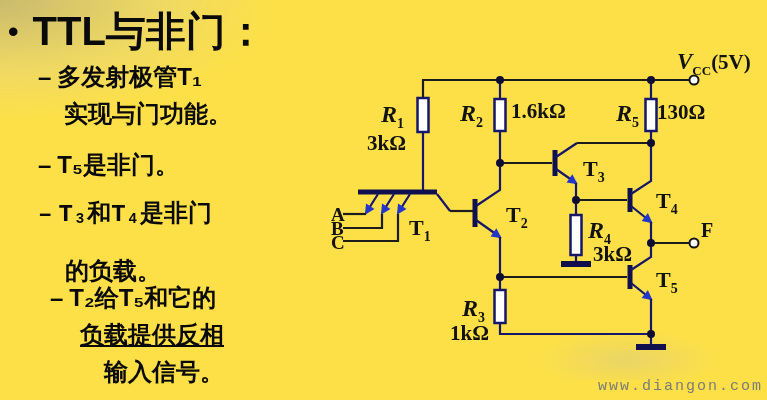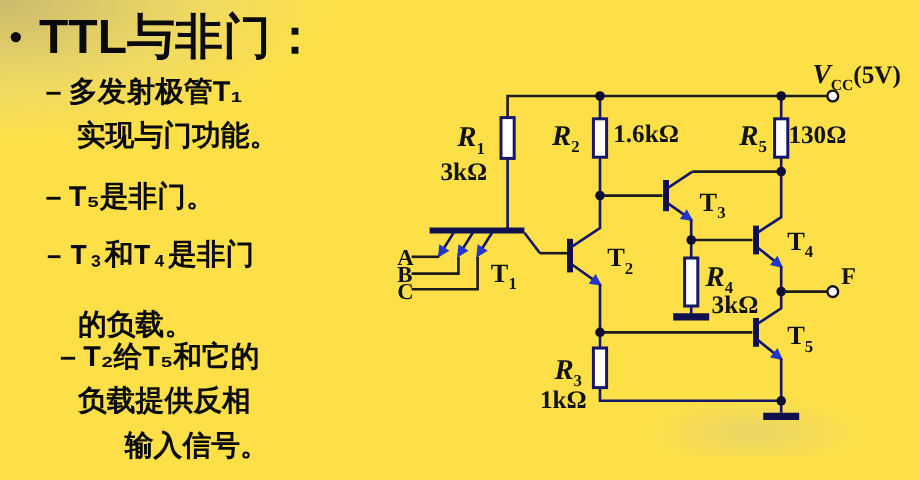--- a/index.html
+++ b/index.html
@@ -48,21 +48,21 @@
 
     <div class="t-line" style="left:38px;top:58px;"><span class="dash">–</span><span>多发射极管T₁</span></div>
     <div class="t-line" style="left:64px;top:95px;"><span>实现与门功能。</span></div>
 
     <div class="t-line" style="left:38px;top:146px;"><span class="dash">–</span><span>T₅是非门。</span></div>
 
     <div class="t-line" style="left:38px;top:196px;font-family:Liberation Mono, monospace;"><span class="dash">–</span><span>T₃和T₄是非门</span></div>
     <div class="t-line" style="left:65px;top:238px;margin-top:14px;"><span>的负载。</span></div>
 
     <div class="t-line" style="left:50px;top:279px;"><span class="dash">–</span><span>T₂给T₅和它的</span></div>
-    <div class="t-line" style="left:65px;top:316px;"><span>负载提供反相</span></div>
+    <div class="t-line" style="left:80px;top:316px;text-decoration:underline;"><span>负载提供反相</span></div>
     <div class="t-line" style="left:65px;top:353px;margin-left:39px;"><span>输入信号。</span></div>
   </div>
 
   <svg class="circuit-svg" width="767" height="400" viewBox="0 0 767 400">
     <defs>
       <marker id="arr" viewBox="0 0 12 12" refX="9" refY="6" markerWidth="12" markerHeight="12" orient="auto" markerUnits="userSpaceOnUse">
         <path d="M1,1 L11,6 L1,11 Z" fill="#2336cc"></path>
       </marker>
     </defs>
 
@@ -159,13 +159,14 @@
     <text class="clbl" x="583" y="176"><tspan class="tn">T</tspan><tspan class="sub" dy="6">3</tspan></text>
     <text class="clbl" x="656" y="208"><tspan class="tn">T</tspan><tspan class="sub" dy="6">4</tspan></text>
     <text class="clbl" x="656" y="287"><tspan class="tn">T</tspan><tspan class="sub" dy="6">5</tspan></text>
 
     <text class="clbl pin" x="331" y="221">A</text>
     <text class="clbl pin" x="331" y="235">B</text>
     <text class="clbl pin" x="331" y="249">C</text>
     <text class="clbl flbl" x="701" y="237">F</text>
   </svg>
 
+  <div class="watermark">www.diangon.com</div>
 </div>
 
 </body></html>

